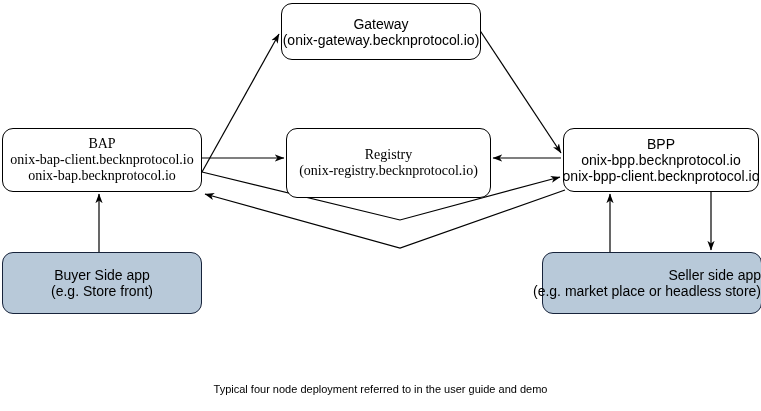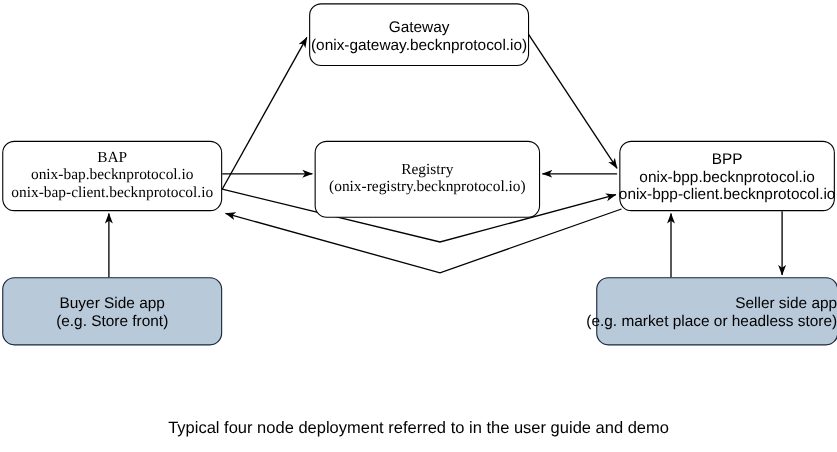--- a/index.html
+++ b/index.html
@@ -51,21 +51,21 @@
   #node-bpp      { left: 563px; top: 128px; width: 196px; height: 64px; }
   #node-buyer    { left: 2px;   top: 252px; width: 200px; height: 62px; }
   #node-seller   { left: 542px; top: 252px; width: 220px; height: 62px; align-items: flex-end; }
 
   #caption {
     position: absolute;
     left: 0;
     top: 382px;
     width: 761px;
     text-align: center;
-    font-size: 15px;
+    font-size: 11px;
     line-height: 15px;
     z-index: 2;
   }
 </style>
 </head>
 <body>
 
 <svg id="canvas" viewBox="0 0 761 411" xmlns="http://www.w3.org/2000/svg">
   <defs>
     <marker id="arrowhead" markerWidth="10" markerHeight="8" refX="9.2" refY="4" orient="auto" markerUnits="userSpaceOnUse">
@@ -92,22 +92,22 @@
   <path d="M711,192 L711,250" fill="none" stroke="#000000" stroke-width="1.2" marker-end="url(#arrowhead)"></path>
 </svg>
 
 <div class="node" id="node-gateway">
   <span class="line-title">Gateway</span>
   <span class="line-sub">(onix-gateway.becknprotocol.io)</span>
 </div>
 
 <div class="node" id="node-bap">
   <span class="line-title">BAP</span>
+  <span class="line-sub">onix-bap-client.becknprotocol.io</span>
   <span class="line-sub">onix-bap.becknprotocol.io</span>
-  <span class="line-sub">onix-bap-client.becknprotocol.io</span>
 </div>
 
 <div class="node" id="node-registry">
   <span class="line-title">Registry</span>
   <span class="line-sub">(onix-registry.becknprotocol.io)</span>
 </div>
 
 <div class="node" id="node-bpp">
   <span class="line-title">BPP</span>
   <span class="line-sub">onix-bpp.becknprotocol.io</span>

